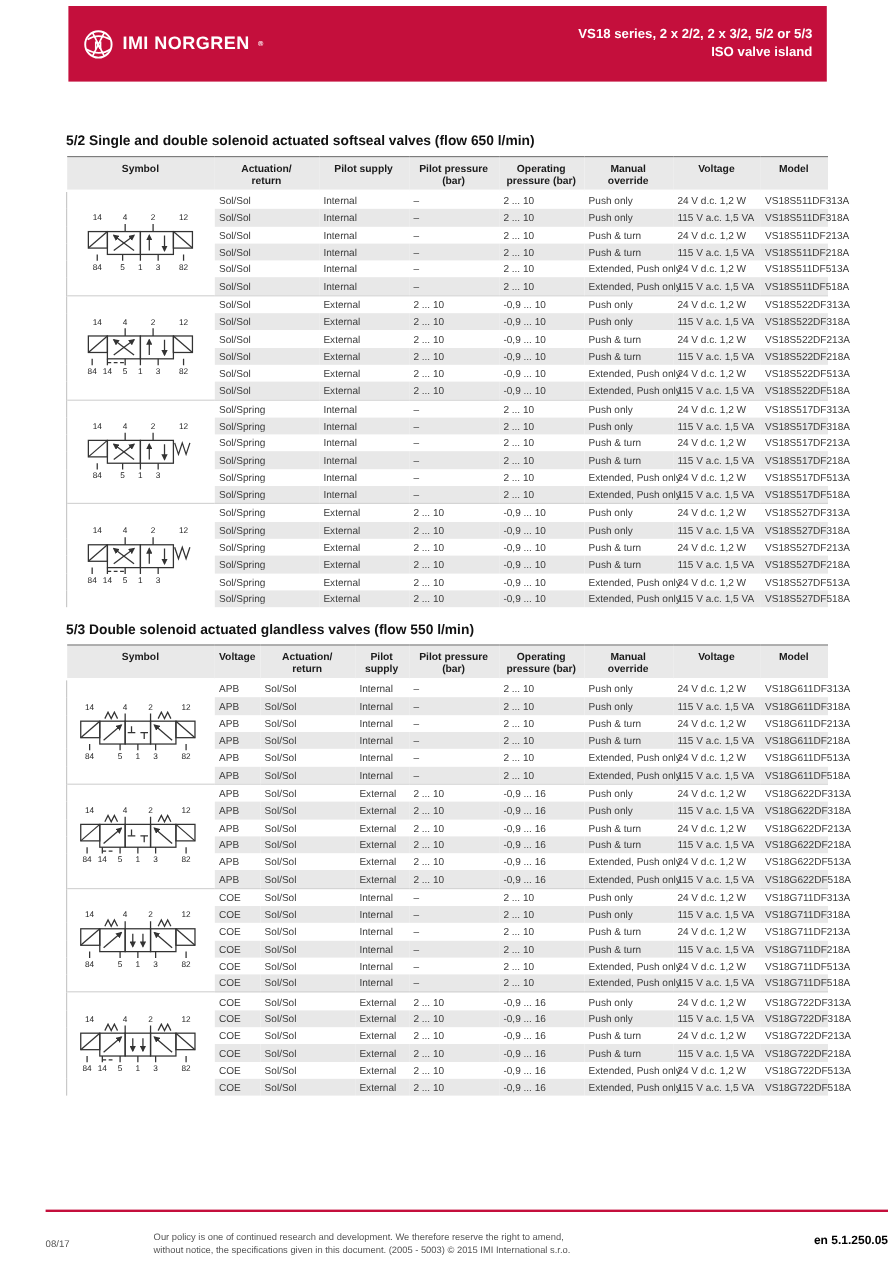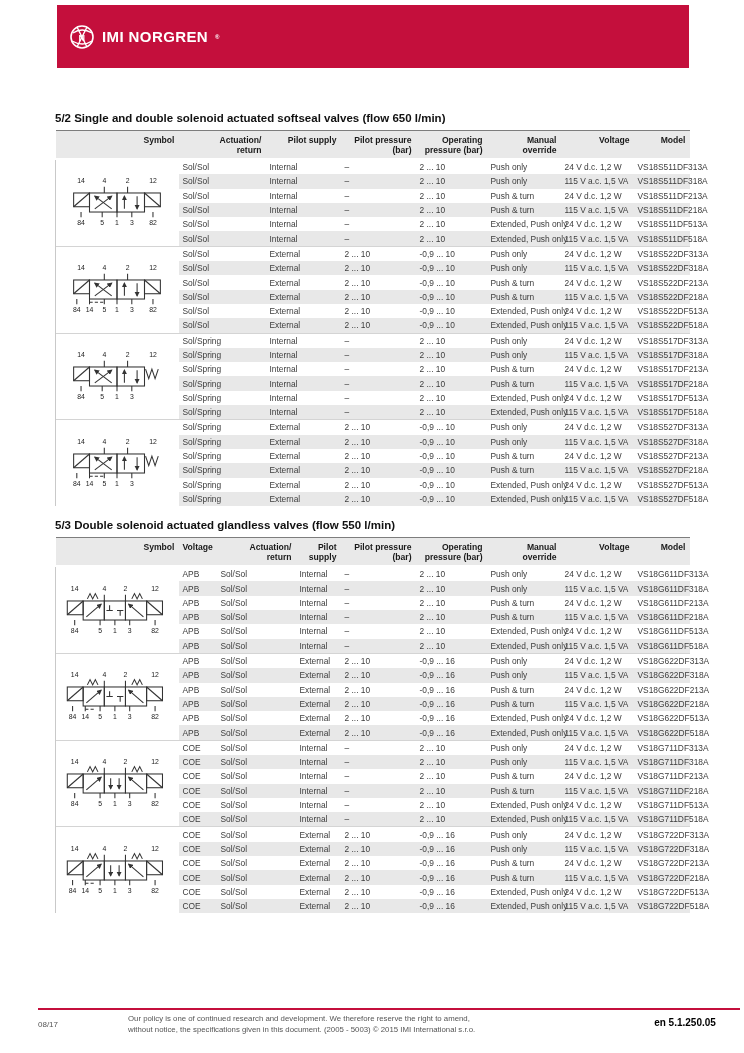--- a/index.html
+++ b/index.html
@@ -7,53 +7,57 @@
   body{width:744px;height:1053px;background:#fff;position:relative;overflow:hidden;
        font-family:"Liberation Sans","DejaVu Sans",sans-serif;}
   .banner{position:absolute;left:57px;top:5px;width:632px;height:63px;background:#c40f3c;
           color:#fff;display:flex;align-items:center;justify-content:space-between;
           padding:0 12px;box-sizing:border-box}
   .brand{display:flex;align-items:center;gap:7px;font-weight:bold;font-size:15px;letter-spacing:.4px}
   .banner-right{text-align:right;font-weight:bold;font-size:11px;line-height:15px}
   .content{position:absolute;left:55px;top:112px;width:634px}
   .sec-title{font-size:11.5px;font-weight:bold;color:#111;margin:0 0 6px 0}
   table.t{border-collapse:collapse;table-layout:fixed;width:634px;margin-bottom:13px}
-  .t th{background:#e9e9e9;font-size:8.6px;font-weight:bold;color:#1a1a1a;text-align:right;
+  .t th{background:#e9e9e9;font-size:8.6px;font-weight:bold;color:#1a1a1a;text-align:center;
         vertical-align:top;padding:4px 4px 3px 4px;white-space:pre-line;
         border-top:1px solid #7d7d7d;border-bottom:2px solid #fff}
   .t td{font-size:8.4px;color:#3c3c3c;padding:1.5px 4px;white-space:nowrap;
         vertical-align:middle;height:11.3px;overflow:visible}
   .t tbody tr.even{background:#e8e8e8}
   .t tbody tr.gstart td{border-top:1px solid #d4d4d4}
   td.sym{background:#fff;border-left:1px solid #c9c9c9;vertical-align:middle;padding:0 2px}
   td.sym svg{display:block;margin:0 auto}
   .notes{font-size:8.5px;color:#3c3c3c;line-height:13px;margin-top:1px}
   .footer{position:absolute;left:38px;top:1008px;width:702px;border-top:2px solid #c40f3c;
-          padding-top:4px;display:flex;align-items:flex-start;box-sizing:border-box}
+          padding-top:16px;display:flex;align-items:flex-start;box-sizing:border-box}
   .f-date{font-size:8px;color:#555;width:90px;padding-top:6px}
   .f-policy{flex:1;font-size:7.8px;color:#555;line-height:10.5px}
-  .f-doc{width:110px;text-align:center;font-size:10px;font-weight:bold;color:#000;padding-top:3px}
+  .f-doc{width:110px;text-align:right;font-size:10px;font-weight:bold;color:#000;padding-top:3px}
   svg.vs{stroke:#333;fill:none}
   svg.vs text{stroke:none;fill:#222;font-size:6.5px;font-family:"Liberation Sans",sans-serif}
   .reg{font-size:6px;vertical-align:super}
 </style>
 </head>
 <body>
 
 <div class="banner">
   <div class="brand">
     <svg width="26" height="26" viewBox="0 0 26 26">
       <circle cx="13" cy="13" r="11" fill="none" stroke="#fff" stroke-width="1.6"></circle>
       <path d="M4 9 C10 5,16 5,23 9" fill="none" stroke="#fff" stroke-width="1.4"></path>
       <path d="M3 17 C10 21,17 21,23 17" fill="none" stroke="#fff" stroke-width="1.4"></path>
       <path d="M8 3 L18 23 M18 3 L8 23" stroke="#fff" stroke-width="1.4"></path>
       <text x="13" y="16.5" text-anchor="middle" fill="#fff" font-size="9" font-weight="bold" font-family="Liberation Sans, sans-serif">N</text>
     </svg>
     <span>IMI NORGREN</span>
       <span class="reg">®</span>
+  </div>
+  <div class="banner-right">
+    <div>VS18 series, 2 x 2/2, 2 x 3/2, 5/2 or 5/3</div>
+    <div>ISO valve island</div>
   </div>
 </div>
 
 <div class="content">
   <div class="sec-title">5/2 Single and double solenoid actuated softseal valves (flow 650 l/min)</div>
   <table class="t" id="t52">
     <colgroup>
       <col style="width:123px">
         <col style="width:87px">
         <col style="width:75px">

